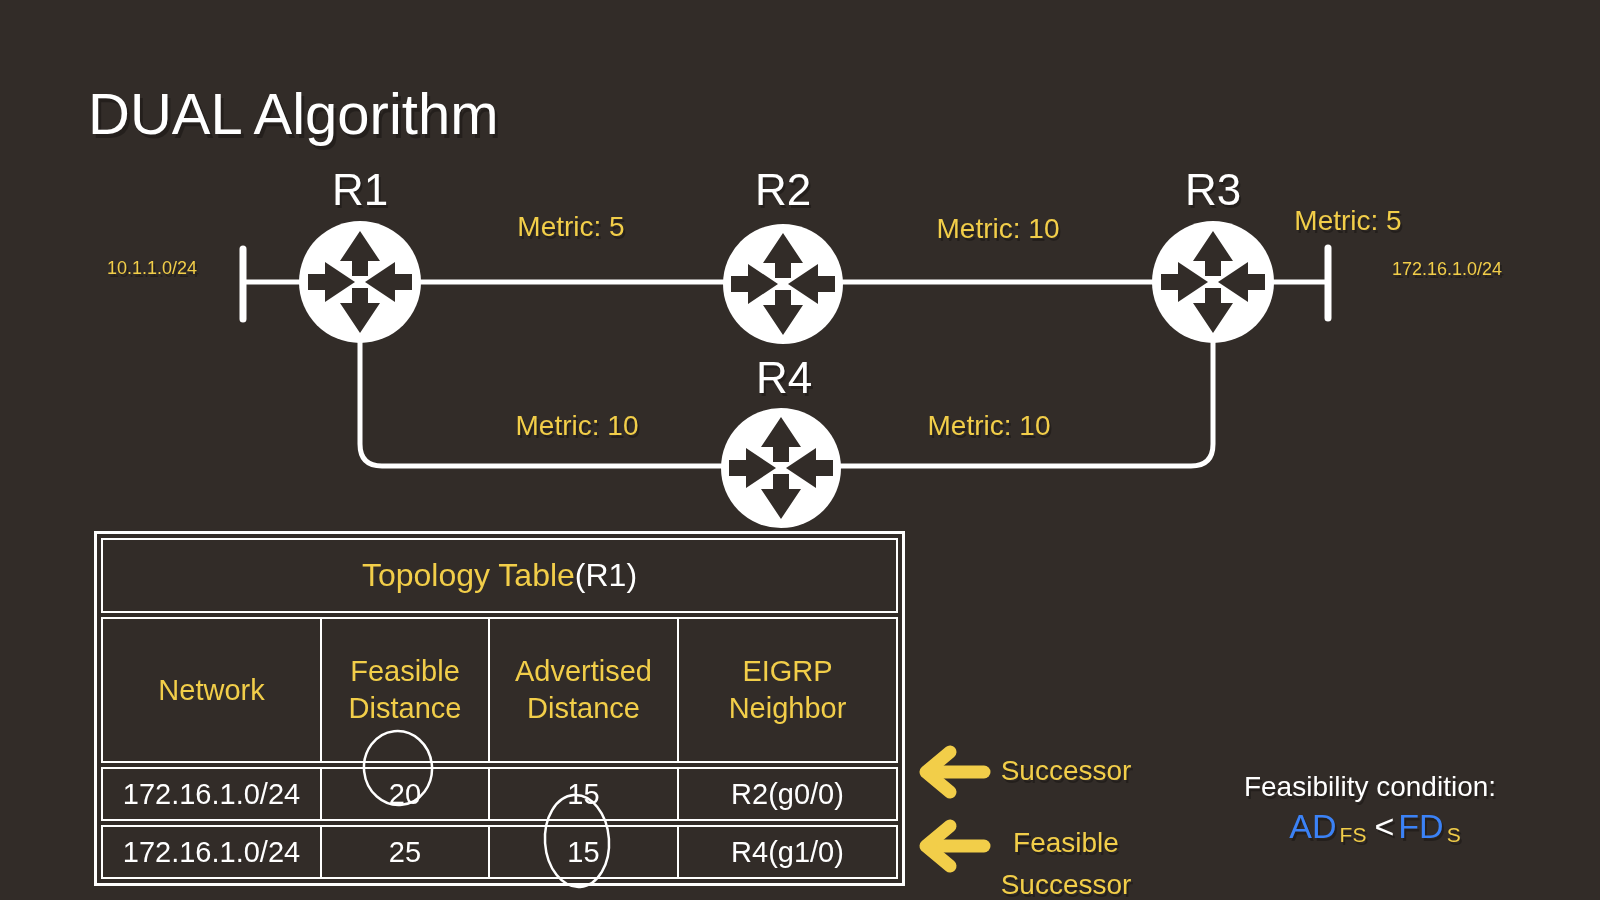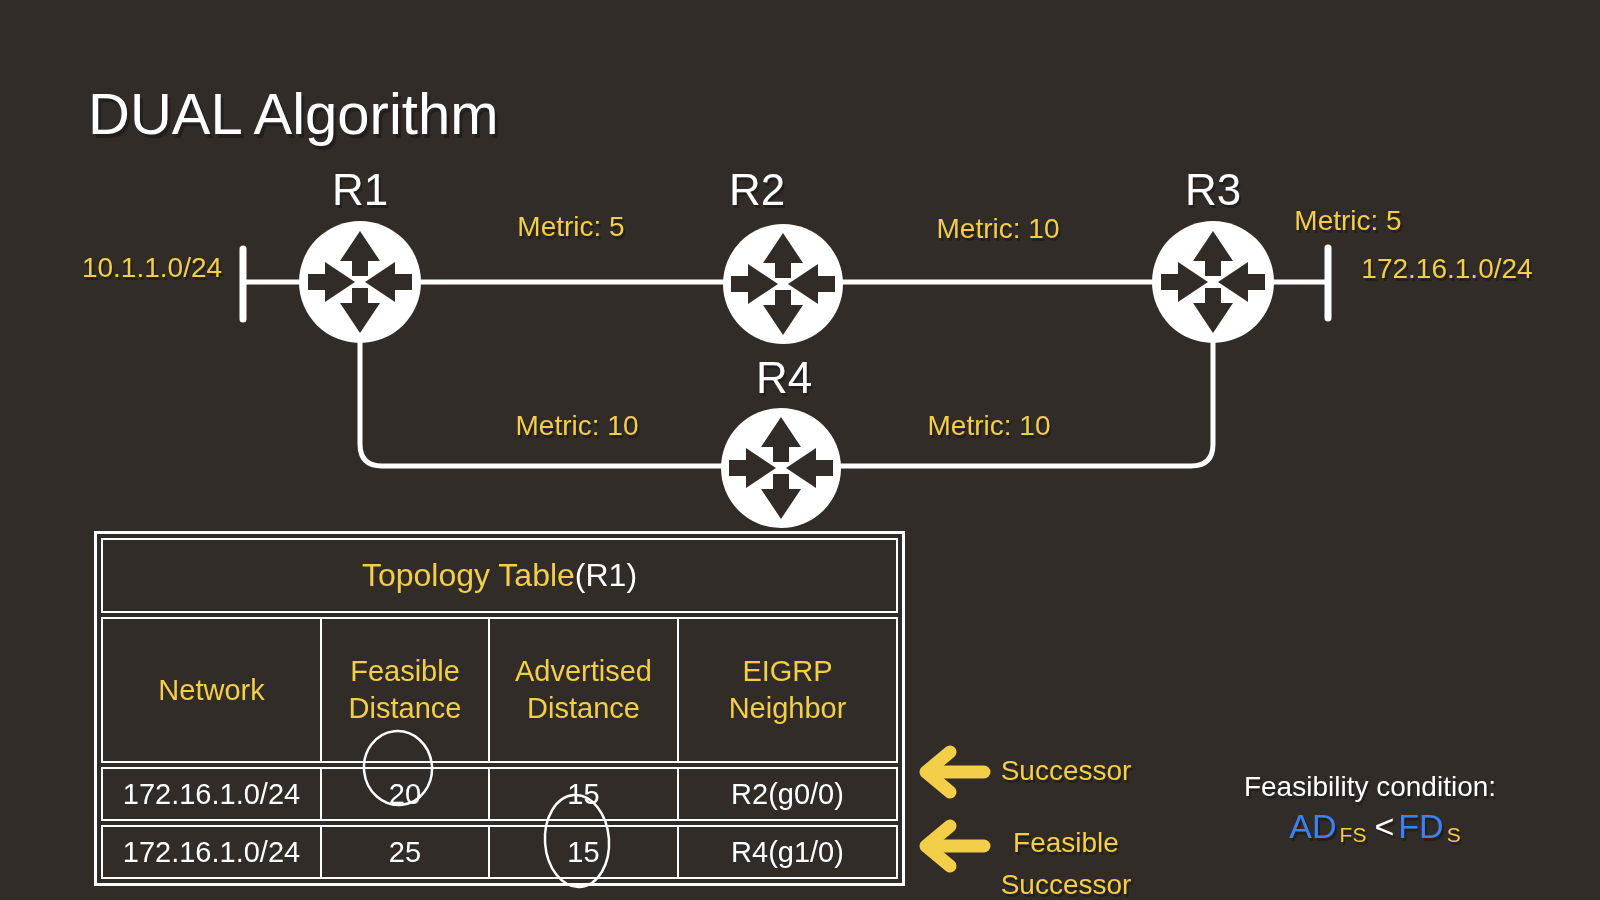--- a/index.html
+++ b/index.html
@@ -11,21 +11,21 @@
   }
   .abs{position:absolute;transform:translate(-50%,-50%);white-space:nowrap;}
   .yellow{color:#F2CE49;}
   .shadow{text-shadow:2px 3px 0 rgba(0,0,0,0.28);}
   .page-title{
     position:absolute;left:88px;top:80px;font-size:58px;letter-spacing:0px;
     color:#fff;text-shadow:3px 4px 0 rgba(0,0,0,0.28);white-space:nowrap;
   }
   .router-label{font-size:44px;color:#fff;}
   .metric-label{font-size:28px;}
-  .network-label{font-size:28px;}
+  .network-label{font-size:18px;}
   svg.layer{position:absolute;left:0;top:0;pointer-events:none;}
 
   
   .topo-table{
     position:absolute;left:94px;top:531px;width:811px;height:355px;
     box-sizing:border-box;border:3px solid #fff;padding:4px;
     display:flex;flex-direction:column;gap:4px;
   }
   .trow{
     box-sizing:border-box;border:2.5px solid #fff;display:flex;
@@ -112,21 +112,21 @@
       <g>
         <path d="M936,846 L984,846"></path>
         <path d="M950,826 L926,846 L950,866"></path>
       </g>
     </g>
   </svg>
 
   <div class="page-title">DUAL Algorithm</div>
 
   <div class="abs router-label shadow" style="left:360px;top:190px;">R1</div>
-  <div class="abs router-label shadow" style="left:757px;top:190px;">R2</div>
+  <div class="abs router-label shadow" style="left:783px;top:190px;">R2</div>
   <div class="abs router-label shadow" style="left:1213px;top:190px;">R3</div>
   <div class="abs router-label shadow" style="left:784px;top:378px;">R4</div>
 
   <div class="abs metric-label yellow shadow" style="left:571px;top:227px;">Metric: 5</div>
   <div class="abs metric-label yellow shadow" style="left:998px;top:229px;">Metric: 10</div>
   <div class="abs metric-label yellow shadow" style="left:1348px;top:221px;">Metric: 5</div>
   <div class="abs metric-label yellow shadow" style="left:577px;top:426px;">Metric: 10</div>
   <div class="abs metric-label yellow shadow" style="left:989px;top:426px;">Metric: 10</div>
 
   <div class="abs network-label yellow shadow" style="left:152px;top:268px;">10.1.1.0/24</div>

